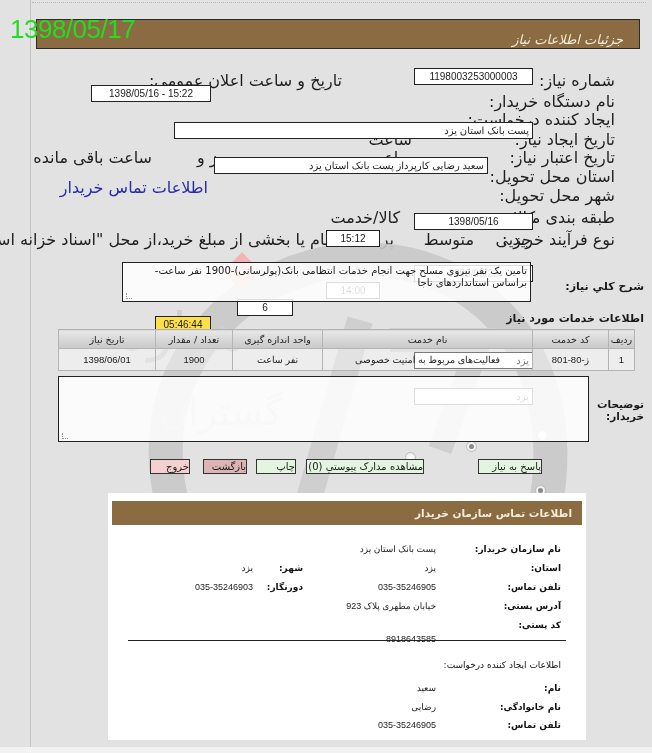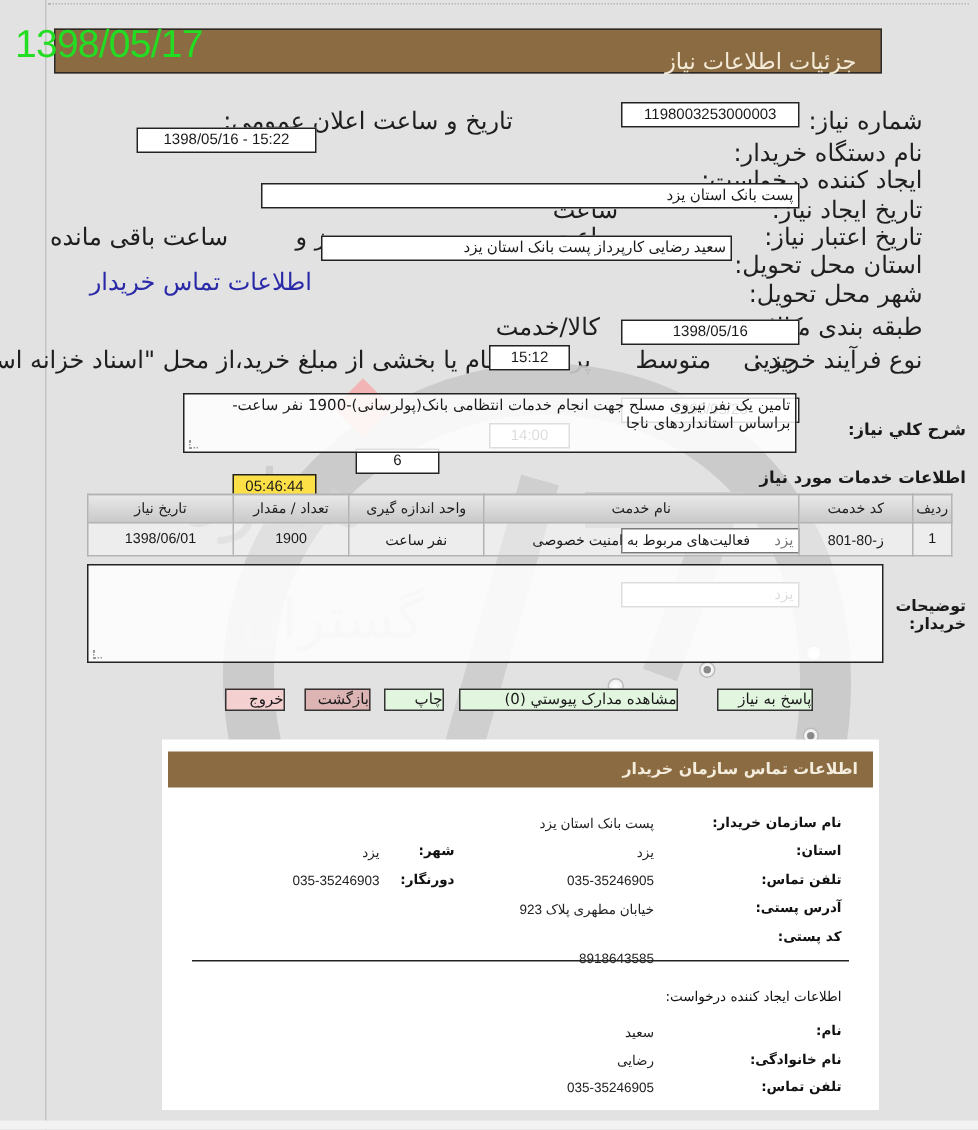--- a/index.html
+++ b/index.html
@@ -12,24 +12,25 @@
     position: relative;
   }
   .left-rule { position: absolute; left: 30px; top: 0; width: 1px; height: 753px; background: #c4c4c4; }
   .top-dots { position: absolute; left: 32px; right: 6px; top: 2px; height: 2px; border-top: 1px dotted #b8b8b8; }
   .date-stamp {
     position: absolute; left: 10px; top: 14px;
     font-family: "Liberation Sans", sans-serif;
     font-size: 26px; color: #22dd22; z-index: 6; letter-spacing: -0.5px;
   }
   .title-bar {
-    position: absolute; left: 36px; top: 19px; width: 552px; height: 30px;
+    position: absolute; left: 36px; top: 19px; width: 604px; height: 30px;
     background: #8b6c42; border: 1px solid #2b2b2b;
-    color: #f3ead8; font-size: 15px; direction: rtl;
+    color: #f3ead8; font-size: 13px; direction: rtl;
     padding: 12px 16px 0 0;
+    font-style: italic;
   }
   .lbl { position: absolute; font-size: 16px; color: #1e1e1e; white-space: nowrap; direction: rtl; }
   .box {
     position: absolute; background: #fff; border: 1px solid #222;
     height: 17px; font-size: 10px; line-height: 15px; white-space: nowrap; overflow: hidden;
     font-family: "Liberation Sans", sans-serif;
   }
   .box.c { text-align: center; }
   .box.r { text-align: right; direction: rtl; padding-right: 3px; }
   .box.yellow { background: #fde047; }
@@ -186,21 +187,21 @@
   </tbody>
 </table>
 
 <div class="section-h" style="right:8px; top:398px; width:44px; white-space:normal; line-height:12px; font-size:10.5px;">توضیحات خریدار:</div>
 <div class="notes-box">
   <span></span>
   <div class="resize-grip"></div>
 </div>
 
 <div class="btn green" style="left:478px; top:459px; width:64px;">پاسخ به نیاز</div>
-<div class="btn green" style="left:306px; top:459px; width:146px;">مشاهده مدارک پیوستي (0)</div>
+<div class="btn green" style="left:306px; top:459px; width:118px;">مشاهده مدارک پیوستي (0)</div>
 <div class="btn green" style="left:256px; top:459px; width:40px;">چاپ</div>
 <div class="btn pinkdark" style="left:203px; top:459px; width:44px;">بازگشت</div>
 <div class="btn pink" style="left:150px; top:459px; width:40px;">خروج</div>
 
 <div class="contact">
   <div class="contact-head">اطلاعات تماس سازمان خریدار</div>
 
   <div class="c-lbl" style="right:25px; top:51px;">نام سازمان خریدار:</div>
   <div class="c-val" style="right:150px; top:51px;">پست بانک استان یزد</div>
 

